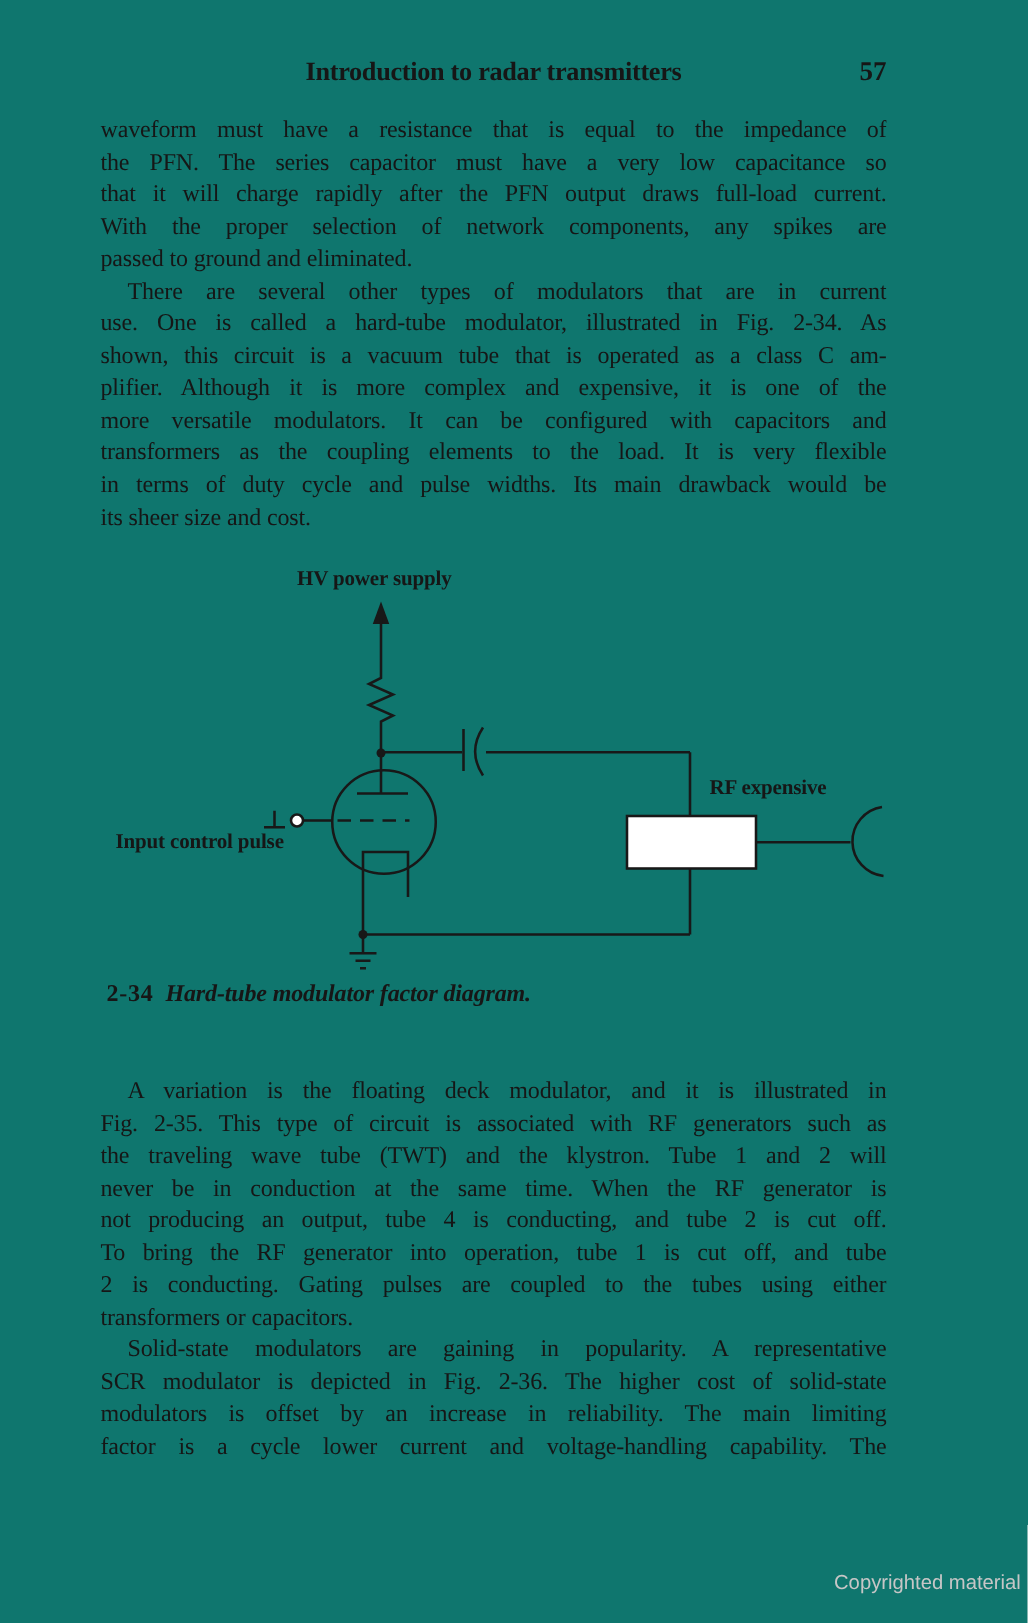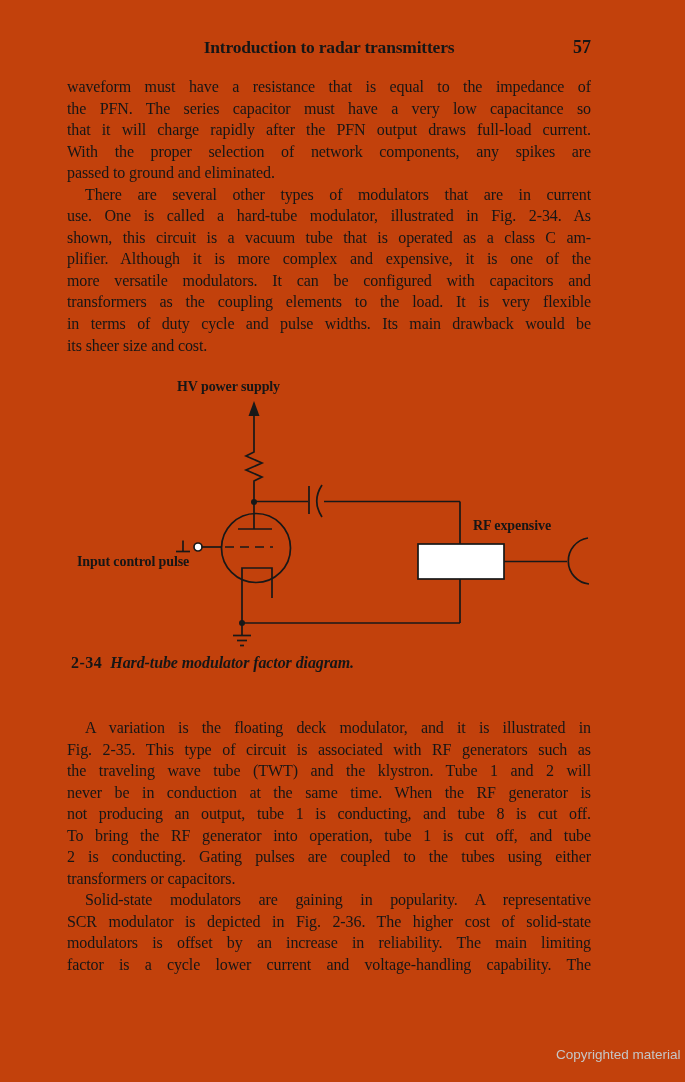--- a/index.html
+++ b/index.html
@@ -1,19 +1,19 @@
 <!DOCTYPE html>
 <html><head>
 <meta charset="utf-8">
 <style>
   * { margin:0; padding:0; box-sizing:border-box; }
   html,body { background:#e8e8e8; }
   .page {
     position:relative; width:685px; height:1082px; margin:0 auto;
-    background:#c2410c; overflow:hidden;
+    background:#0f766e; overflow:hidden;
     font-family:"Liberation Serif", serif; color:#161616;
   }
   
   .running-head { position:absolute; left:67px; top:37px; width:524px; height:22px; }
   .running-title {
     display:block; text-align:center; font-weight:bold; font-size:17.5px;
     letter-spacing:-0.2px;
   }
   .folio {
     position:absolute; right:0; top:0; font-weight:bold; 
@@ -29,21 +29,21 @@
     white-space:normal;
   }
   .ln.end { text-align-last:left; }
   .ln.ind { padding-left:18px; }
   
   .fig-svg { position:absolute; left:0; top:370px; }
   .fig-label {
     position:absolute; font-weight:bold; font-size:14px; letter-spacing:-0.1px;
     white-space:nowrap;
   }
-  .label-hv    { left:177px; top:379px; }
+  .label-hv    { left:198px; top:379px; }
   .label-input { left:77px;  top:554px; }
   .label-rf    { left:473px; top:518px; }
   .caption { position:absolute; left:71px; top:654px; font-size:16px; white-space:nowrap; }
   .cap-num  { font-weight:bold; letter-spacing:0.5px; }
   .cap-text { font-weight:bold; font-style:italic; margin-left:8px; letter-spacing:-0.1px; }
   
   .watermark {
     position:absolute; left:556px; top:1047px;
     font-family:"Liberation Sans", sans-serif; font-size:13.5px; color:#c6c6c6;
   }
@@ -126,21 +126,21 @@
   <div class="caption">
     <span class="cap-num">2-34</span><span class="cap-text">Hard-tube modulator factor diagram.</span>
   </div>
 
   <div class="text-col bottom">
     <div>
       <div class="ln ind">A variation is the floating deck modulator, and it is illustrated in</div>
       <div class="ln">Fig. 2-35. This type of circuit is associated with RF generators such as</div>
       <div class="ln">the traveling wave tube (TWT) and the klystron. Tube 1 and 2 will</div>
       <div class="ln">never be in conduction at the same time. When the RF generator is</div>
-      <div class="ln">not producing an output, tube 1 is conducting, and tube 8 is cut off.</div>
+      <div class="ln">not producing an output, tube 4 is conducting, and tube 2 is cut off.</div>
       <div class="ln">To bring the RF generator into operation, tube 1 is cut off, and tube</div>
       <div class="ln">2 is conducting. Gating pulses are coupled to the tubes using either</div>
       <div class="ln end">transformers or capacitors.</div>
     </div>
     <div>
       <div class="ln ind">Solid-state modulators are gaining in popularity. A representative</div>
       <div class="ln">SCR modulator is depicted in Fig. 2-36. The higher cost of solid-state</div>
       <div class="ln">modulators is offset by an increase in reliability. The main limiting</div>
       <div class="ln">factor is a cycle lower current and voltage-handling capability. The</div>
     </div>

